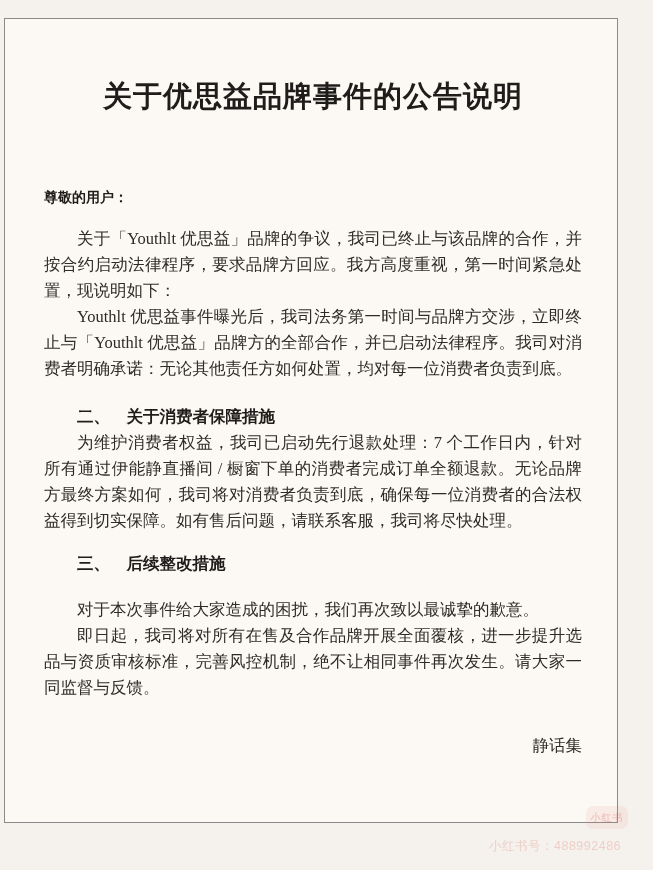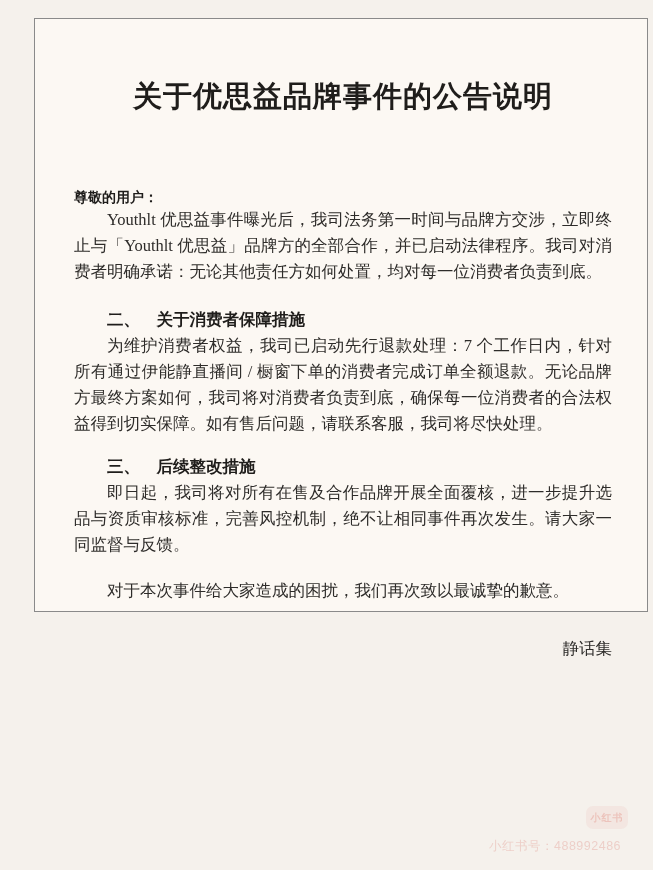--- a/index.html
+++ b/index.html
@@ -9,24 +9,24 @@
   body {
     width: 653px;
     height: 870px;
     position: relative;
     background: #f5f1ec;
     font-family: "Liberation Serif", "DejaVu Serif", serif;
     overflow: hidden;
   }
   .page {
     position: absolute;
-    left: 34px;
+    left: 4px;
     top: 18px;
     width: 614px;
-    height: 594px;
+    height: 805px;
     box-sizing: border-box;
     background: #fcf8f3;
     border: 1px solid #8a8a8a;
     color: #2e2c2a;
   }
   .content {
     padding: 0 35px 0 39px;
   }
   .doc-title {
     text-align: center;
@@ -102,30 +102,31 @@
 </head>
 <body>
 
 <div class="page">
   <div class="content">
 
     <div class="doc-title">关于优思益品牌事件的公告说明</div>
 
     <div class="salutation">尊敬的用户：</div>
 
+    <p class="para intro-para">关于「Youthlt 优思益」品牌的争议，我司已终止与该品牌的合作，并按合约启动法律程序，要求品牌方回应。我方高度重视，第一时间紧急处置，现说明如下：</p>
 
     <p class="para">Youthlt 优思益事件曝光后，我司法务第一时间与品牌方交涉，立即终止与「Youthlt 优思益」品牌方的全部合作，并已启动法律程序。我司对消费者明确承诺：无论其他责任方如何处置，均对每一位消费者负责到底。</p>
 
     <div class="sec-heading sec2-heading">二、　关于消费者保障措施</div>
     <p class="para">为维护消费者权益，我司已启动先行退款处理：7 个工作日内，针对所有通过伊能静直播间 / 橱窗下单的消费者完成订单全额退款。无论品牌方最终方案如何，我司将对消费者负责到底，确保每一位消费者的合法权益得到切实保障。如有售后问题，请联系客服，我司将尽快处理。</p>
 
     <div class="sec-heading sec3-heading">三、　后续整改措施</div>
+    <p class="para closing-para">对于本次事件给大家造成的困扰，我们再次致以最诚挚的歉意。</p>
+
     <p class="para">即日起，我司将对所有在售及合作品牌开展全面覆核，进一步提升选品与资质审核标准，完善风控机制，绝不让相同事件再次发生。请大家一同监督与反馈。</p>
-
-    <p class="para closing-para">对于本次事件给大家造成的困扰，我们再次致以最诚挚的歉意。</p>
 
     <div class="sign-block">
       <p class="sign-name">静话集</p>
     </div>
 
   </div>
 </div>
 
 <div class="wm-badge">小红书</div>
 <div class="wm-id">小红书号：488992486</div>

